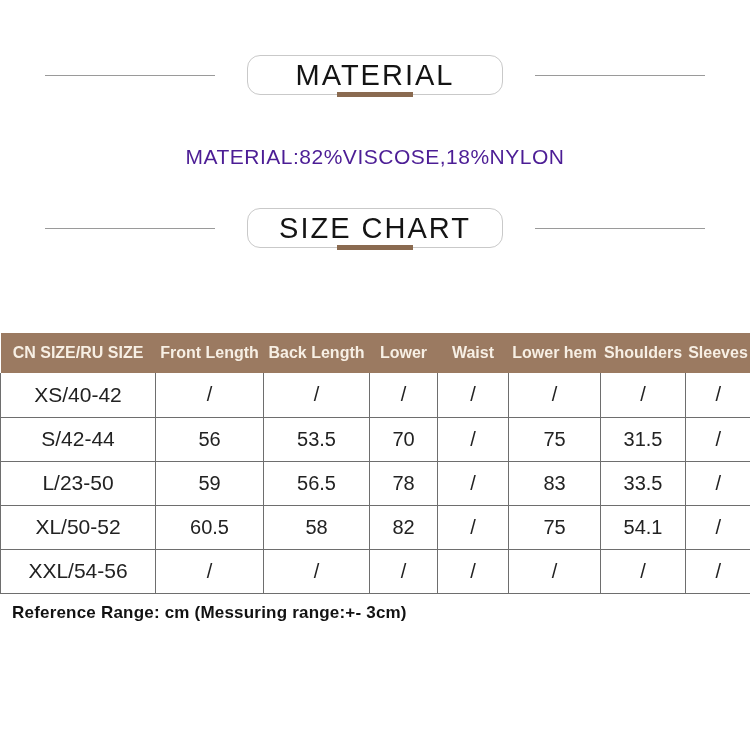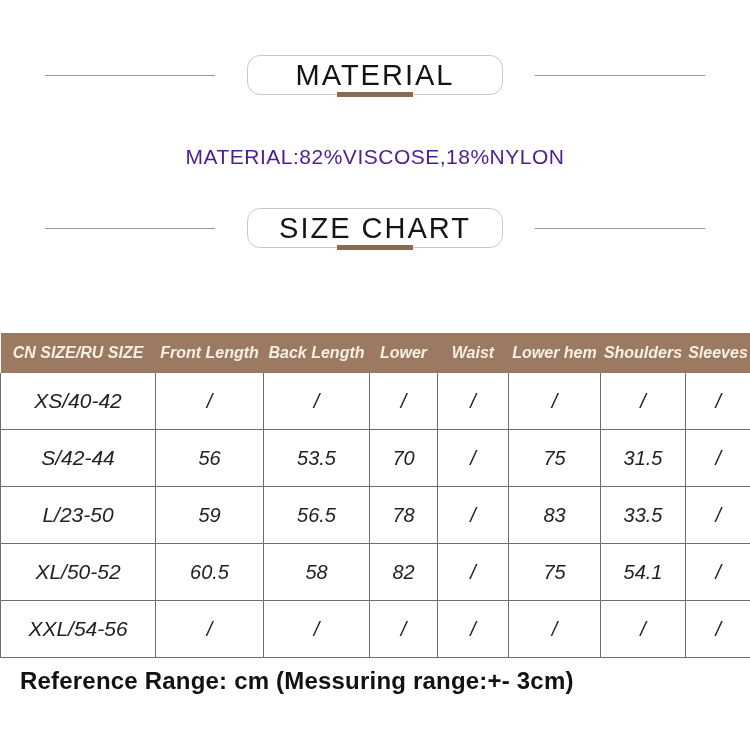--- a/index.html
+++ b/index.html
@@ -72,62 +72,61 @@
     letter-spacing: 0.5px;
     color: #4c1d95;
   }
 
   
   .size-table {
     width: 750px;
     margin-top: 85px;
     border-collapse: collapse;
     table-layout: fixed;
-    font-style: italic;
   }
   .size-table th {
     background: var(--header-bg);
     color: var(--header-text);
     font-size: 16px;
     font-weight: bold;
     height: 40px;
     padding: 0;
     text-align: center;
     white-space: nowrap;
     overflow: hidden;
     border: none;
   }
   .size-table td {
     border: 1px solid var(--table-border);
     height: 44px;
     text-align: center;
     vertical-align: middle;
     font-size: 20px;
     color: #222222;
-    padding: 16px;
+    padding: 4px;
     white-space: nowrap;
     overflow: hidden;
   }
   .size-table td:first-child { font-size: 21px; }
   .size-table td:last-child { border-right: none; }
   .size-table tr:first-child td { border-top: none; }
   
   .size-table col:nth-child(1) { width: 155px; }
   .size-table col:nth-child(2) { width: 108px; }
   .size-table col:nth-child(3) { width: 106px; }
   .size-table col:nth-child(4) { width: 68px; }
   .size-table col:nth-child(5) { width: 71px; }
   .size-table col:nth-child(6) { width: 92px; }
   .size-table col:nth-child(7) { width: 85px; }
   .size-table col:nth-child(8) { width: 65px; }
 
   .footer-note {
     margin-top: 9px;
-    padding-left: 20px;
-    font-size: 24px;
+    padding-left: 12px;
+    font-size: 17px;
     font-weight: bold;
     color: #121212;
     letter-spacing: 0.2px;
   }
 </style>
 </head>
 <body>
 
 <div class="page">
 

